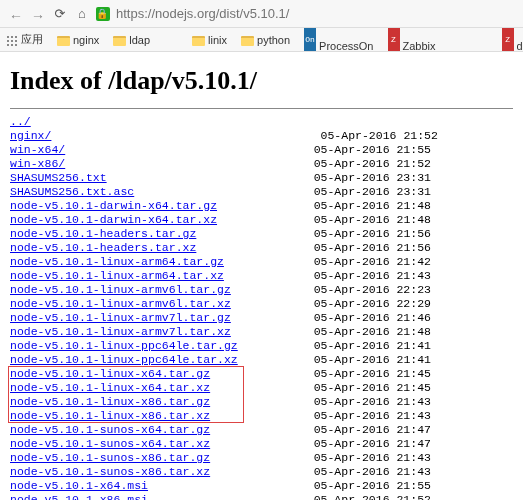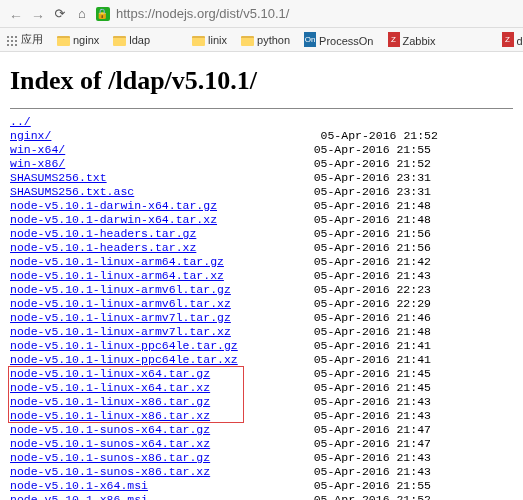--- a/index.html
+++ b/index.html
@@ -10,21 +10,21 @@
   .reload { width: 16px; height: 16px; display: flex; align-items: center; justify-content: center; color: #555; font-size: 13px; cursor: pointer; }
   .home { width: 16px; height: 16px; color: #555; font-size: 13px; cursor: pointer; display:flex;align-items:center;justify-content:center;}
   .lock { width: 14px; height: 14px; background: #2a2; border-radius: 2px; display: flex; align-items: center; justify-content: center; color: #fff; font-size: 10px; }
   .url { font-size: 13px; color: #737373; flex: 1; font-family: Liberation Sans, sans-serif; }
   
   .bookmarks { display: flex; align-items: center; padding: 3px 6px; gap: 8px; border-bottom: 1px solid #ddd; background: #f7f7f7; height: 24px; font-size: 11px; overflow: hidden; white-space: nowrap; }
   .bk { display: flex; align-items: flex-end; gap: 3px; color: #333; cursor: pointer; }
   .folder-icon { width: 13px; height: 10px; background: #ffd867; border-radius: 1px; display:inline-block; border-top: 2px solid #e6b84a;}
   .apps-icon { width:12px; height:12px; display:inline-block; }
   .apps-icon::before { content:""; display:block; width:12px; height:12px; background: linear-gradient(#888,#888); -webkit-mask: radial-gradient(circle, #000 1.5px, transparent 1.5px); -webkit-mask-size: 4px 4px; }
-  .sq-icon { width: 12px; height: 15px; display:inline-block; }
+  .sq-icon { width: 12px; height: 24px; display:inline-block;font-family:Liberation Mono, monospace; }
   .sq-blue { background:#1e6ea7; color:#fff; font-size:8px; display:flex;align-items:center;justify-content:center;}
   .sq-red { background:#c33; color:#fff; font-size:8px; display:flex;align-items:center;justify-content:center;}
   
   .content { padding: 8px 10px; }
   h1 { font-family: "Times New Roman", serif; font-size: 26px; font-weight: bold; margin: 6px 0 12px 0; }
   hr { border: none; border-top: 1px solid #888; margin: 6px 0; }
   
   pre { font-family: "Courier New", monospace; font-size: 11.5px; line-height: 14px; white-space: pre; }
   pre a { color: #0000ee; text-decoration: underline; }
   

